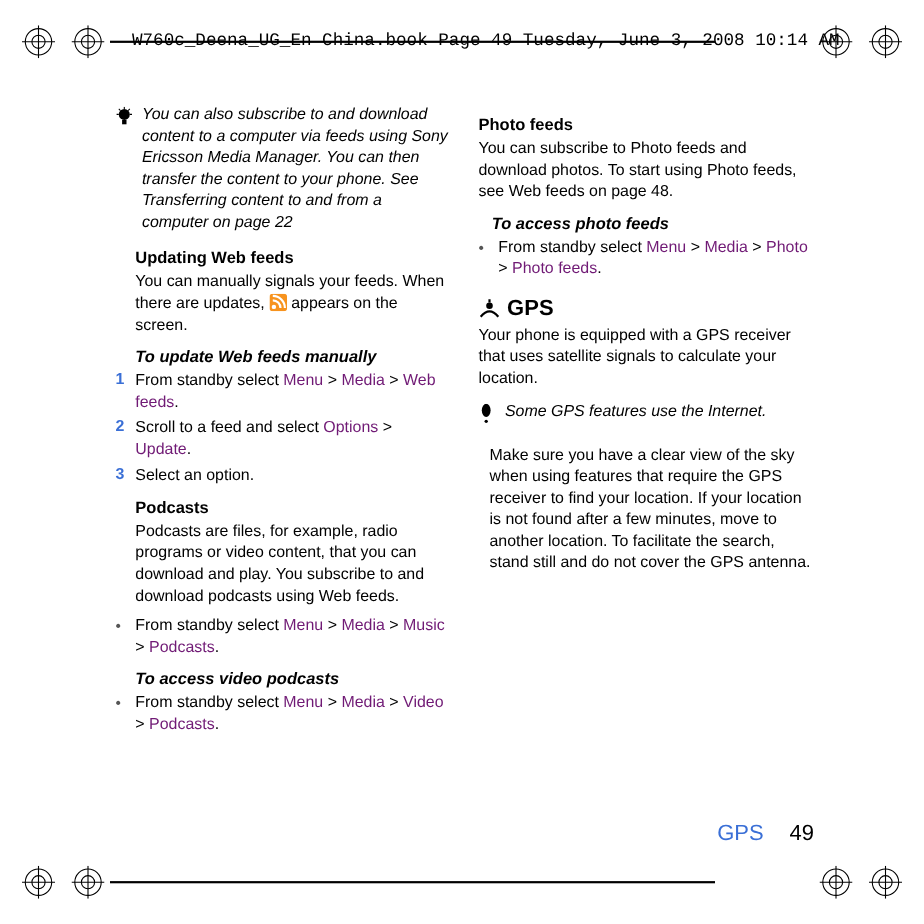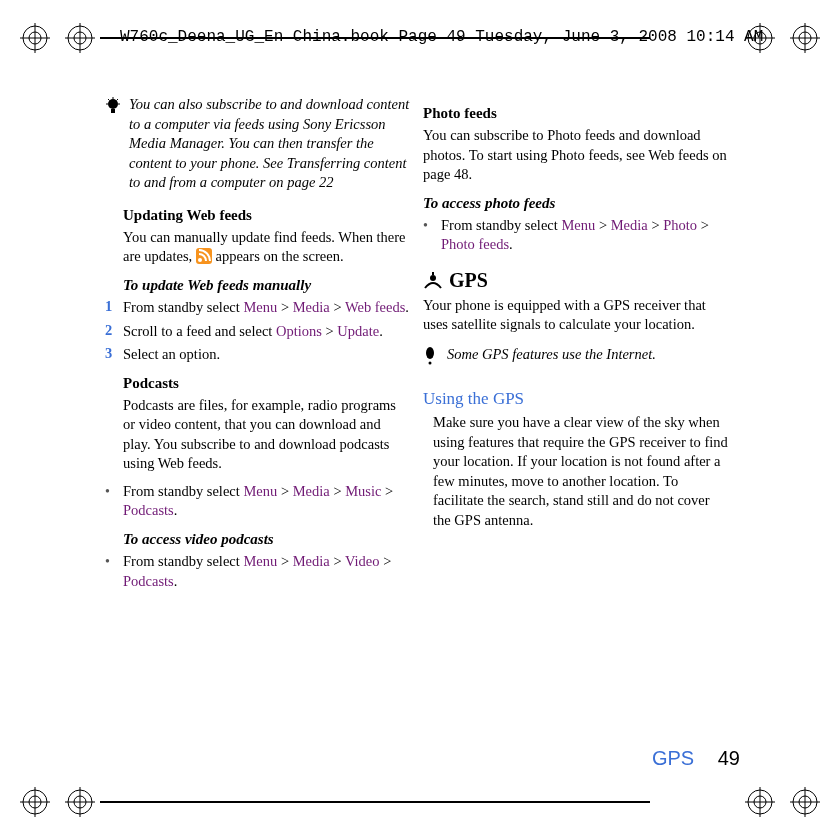--- a/index.html
+++ b/index.html
@@ -44,22 +44,21 @@
     left: 120px;
     font-family: "Courier New", monospace;
     font-size: 16px;
   }
   .columns {
     position: absolute;
     top: 95px;
     left: 105px;
     width: 640px;
     display: flex;
-    gap: 12px;
-    font-family: Liberation Serif, serif;
+    gap: 24px;
   }
   .col {
     width: 306px;
   }
   .tip {
     display: flex;
     gap: 8px;
     margin-bottom: 14px;
   }
   .tip-icon {
@@ -197,21 +196,21 @@
             <line x1="13" y1="7" x2="15" y2="7" stroke="#000"></line>
             <line x1="3" y1="2" x2="4.5" y2="3.5" stroke="#000"></line>
             <line x1="13" y1="2" x2="11.5" y2="3.5" stroke="#000"></line>
           </svg>
       </div>
       <div class="tip-text">You can also subscribe to and download content to a computer via feeds using Sony Ericsson Media Manager. You can then transfer the content to your phone. See Transferring content to and from a computer on page 22</div>
     </div>
 
     <h4 class="section">Updating Web feeds</h4>
     <p class="body-text">
-      <span>You can manually update find feeds. When there are updates, </span><span class="rss-inline"><svg viewBox="0 0 16 16">
+      <span>You can manually signals your feeds. When there are updates, </span><span class="rss-inline"><svg viewBox="0 0 16 16">
             <rect width="16" height="16" rx="3" fill="#f7931e"></rect>
             <circle cx="4" cy="12" r="2" fill="#fff"></circle>
             <path d="M3 6 a7 7 0 0 1 7 7" fill="none" stroke="#fff" stroke-width="2"></path>
             <path d="M3 2 a11 11 0 0 1 11 11" fill="none" stroke="#fff" stroke-width="2"></path>
           </svg></span><span> appears on the screen.</span>
     </p>
 
     <h4 class="sub">To update Web feeds manually</h4>
 
     <div class="step">
@@ -247,21 +246,21 @@
       <div class="step-body">
         <span>From standby select </span><span class="link">Menu</span><span> &gt; </span><span class="link">Media</span><span> &gt; </span><span class="link">Video</span><span> &gt; </span><span class="link">Podcasts</span><span>.</span>
       </div>
     </div>
   </div>
 
   <div class="col">
     <h4 class="section" style="margin-left:0">Photo feeds</h4>
     <p class="body-text" style="margin-left:0">You can subscribe to Photo feeds and download photos. To start using Photo feeds, see Web feeds on page 48.</p>
 
-    <h4 class="sub" style="margin-left:0">To access photo feeds</h4>
+    <h4 class="sub" style="margin-left:12px">To access photo feeds</h4>
     <div class="bullet-row">
       <div class="bullet-dot">•</div>
       <div class="step-body">
         <span>From standby select </span><span class="link">Menu</span><span> &gt; </span><span class="link">Media</span><span> &gt; </span><span class="link">Photo</span><span> &gt; </span><span class="link">Photo feeds</span><span>.</span>
       </div>
     </div>
 
     <h3 class="gps-title">
       <span class="gps-icon">
         <svg viewBox="0 0 20 20">
@@ -277,21 +276,20 @@
     <div class="tip" style="margin-top:10px">
       <div class="tip-icon">
         <svg width="14" height="20" viewBox="0 0 14 20">
             <ellipse cx="7" cy="6" rx="4" ry="6" fill="#000"></ellipse>
             <circle cx="7" cy="16" r="1.5" fill="#000"></circle>
           </svg>
       </div>
       <div class="tip-text">Some GPS features use the Internet.</div>
     </div>
 
-    <h4 class="blue-head">Using the GPS</h4>
     <p class="body-text" style="margin-left:10px">Make sure you have a clear view of the sky when using features that require the GPS receiver to find your location. If your location is not found after a few minutes, move to another location. To facilitate the search, stand still and do not cover the GPS antenna.</p>
   </div>
 </div>
 
 <div class="page-marker">
   <span class="sec">GPS</span>
   <span>49</span>
 </div>
 
 <div class="footer-row">

